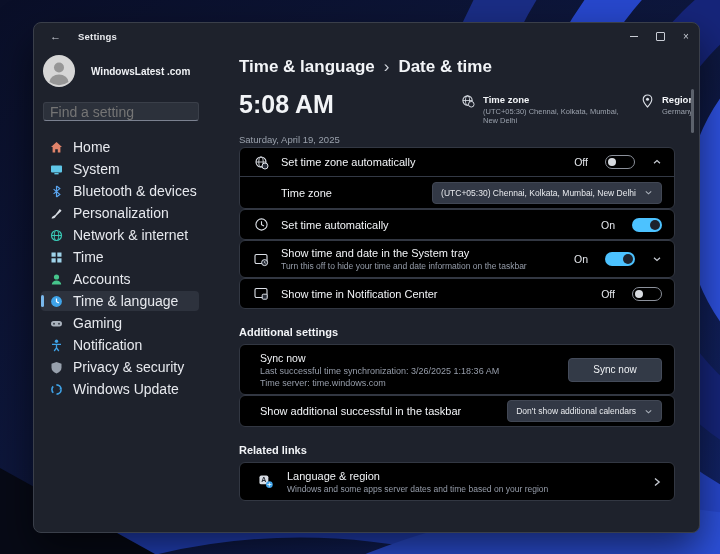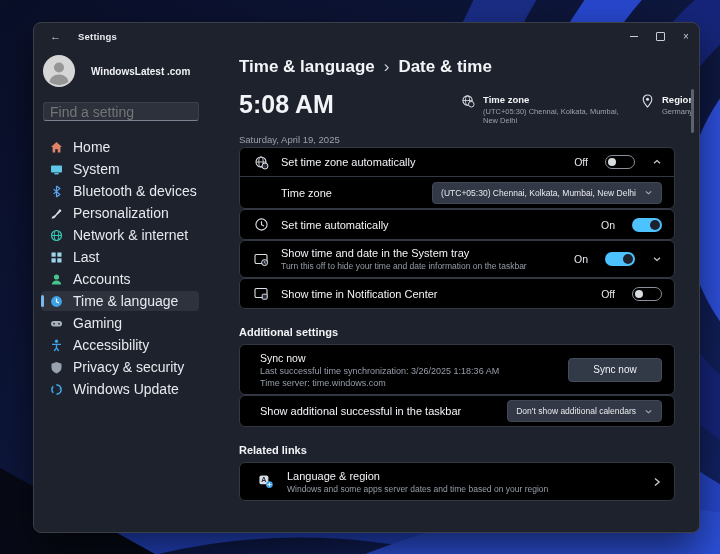--- a/index.html
+++ b/index.html
@@ -176,21 +176,21 @@
             </svg>
           <span>Network &amp; internet</span>
         </div>
         <div class="nav-item">
           <svg class="nav-ic" viewBox="0 0 13 13">
               <rect x="1.5" y="1.5" width="4.2" height="4.2" fill="#9fd3ea"></rect>
               <rect x="7.3" y="1.5" width="4.2" height="4.2" fill="#9fd3ea"></rect>
               <rect x="1.5" y="7.3" width="4.2" height="4.2" fill="#9fd3ea"></rect>
               <rect x="7.3" y="7.3" width="4.2" height="4.2" fill="#9fd3ea"></rect>
             </svg>
-          <span>Last</span>
+          <span>Time</span>
         </div>
         <div class="nav-item">
           <svg class="nav-ic" viewBox="0 0 13 13">
               <circle cx="6.5" cy="4" r="2.6" fill="#46c58c"></circle>
               <path d="M1.8 11.5 a4.7 4 0 0 1 9.4 0 Z" fill="#46c58c"></path>
             </svg>
           <span>Accounts</span>
         </div>
         <div class="nav-item selected">
           <svg class="nav-ic" viewBox="0 0 13 13">
@@ -205,21 +205,21 @@
               <circle cx="4" cy="6.7" r="1" fill="#3c424c"></circle>
               <circle cx="9" cy="6.7" r="1" fill="#3c424c"></circle>
             </svg>
           <span>Gaming</span>
         </div>
         <div class="nav-item">
           <svg class="nav-ic" viewBox="0 0 13 13">
               <circle cx="6.5" cy="2.3" r="1.7" fill="#3fa3e8"></circle>
               <path d="M2 5.4 H11 M6.5 5.4 V8.8 M6.5 8.8 L4.2 12 M6.5 8.8 L8.8 12" fill="none" stroke="#3fa3e8" stroke-width="1.3"></path>
             </svg>
-          <span>Accessibility</span>
+          <span>Notification</span>
         </div>
         <div class="nav-item">
           <svg class="nav-ic" viewBox="0 0 13 13">
               <path d="M6.5 1 L11.5 2.8 V6.8 C11.5 9.8 9.2 11.4 6.5 12.4 C3.8 11.4 1.5 9.8 1.5 6.8 V2.8 Z" fill="#98a1ad"></path>
             </svg>
           <span>Privacy &amp; security</span>
         </div>
         <div class="nav-item">
           <svg class="nav-ic" viewBox="0 0 13 13">
               <circle cx="6.5" cy="6.5" r="4.6" fill="none" stroke="#3fa3e8" stroke-width="1.6" stroke-dasharray="7 3.5"></circle>

